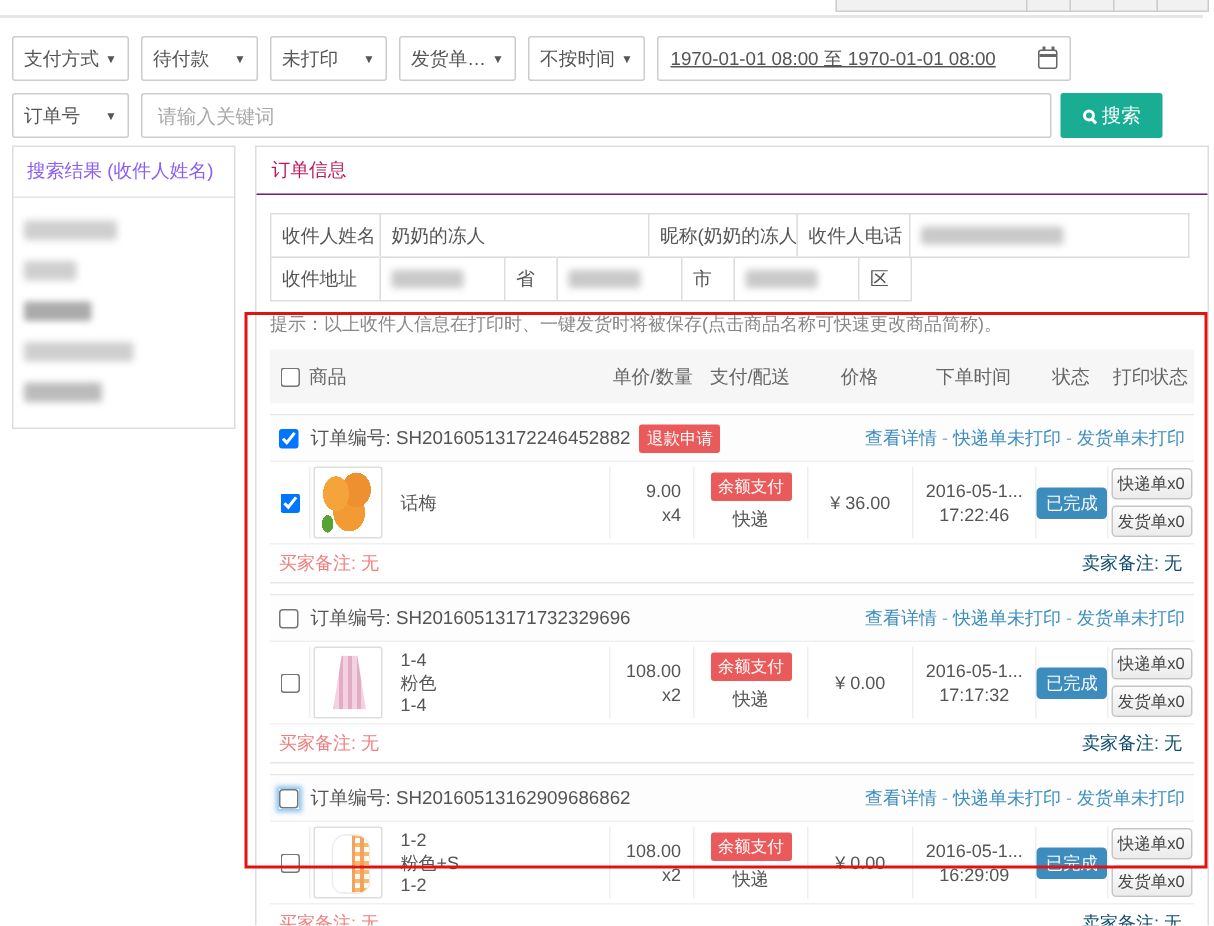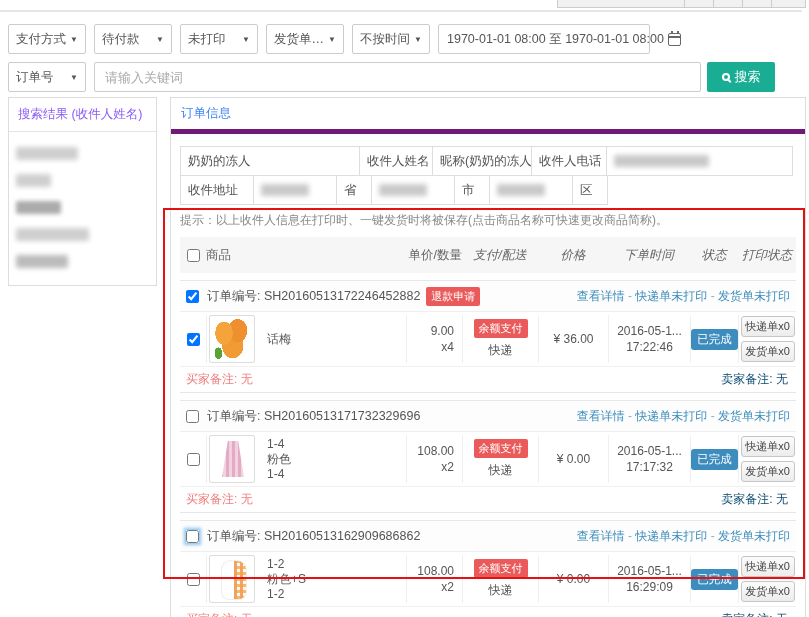--- a/index.html
+++ b/index.html
@@ -22,23 +22,23 @@
   
   .filter-row { position:absolute; top:24px; left:8px; display:flex; gap:8px; }
   .selectbox {
     width:78px; height:30px; border:1px solid #ccc; border-radius:2px; background:#fff;
     display:flex; align-items:center; justify-content:space-between; padding:0 7px;
     color:#555; cursor:pointer; white-space:nowrap; overflow:hidden;
   }
   .selectbox .lbl { overflow:hidden; text-overflow:ellipsis; font-size:12.5px; }
   .caret { font-size:8px; color:#555; flex:none; margin-left:3px; }
   .datebox {
-    width:212px; height:30px; border:1px solid #ccc; border-radius:2px; background:#fff;
+    width:276px; height:30px; border:1px solid #ccc; border-radius:2px; background:#fff;
     display:flex; align-items:center; justify-content:space-between; padding:0 8px;
-    font-size:12.5px; color:#555; white-space:nowrap; cursor:pointer;
+    font-size:12.5px; color:#555; white-space:nowrap; cursor:pointer;text-decoration:underline;
   }
   .cal { width:13px; height:13px; border:1px solid #666; border-radius:2px; position:relative; flex:none; margin-left:4px; }
   .cal::before { content:''; position:absolute; left:0; right:0; top:2.5px; height:2px; background:#666; }
   .cal::after { content:''; position:absolute; left:2px; top:-3px; width:2px; height:3px; background:#666; box-shadow:6px 0 0 #666; }
 
   
   .search-row { position:absolute; top:62px; left:8px; display:flex; width:767px; }
   .search-input {
     flex:1; height:30px; border:1px solid #ccc; border-radius:2px; padding:0 10px;
     font-family:inherit; font-size:13px; color:#555; margin-left:8px; outline:none;
@@ -59,21 +59,21 @@
   .sidebar-item { height:27px; padding:7px 0 0 7px; cursor:pointer; }
   .blur { display:block; height:13px; background:#cfcfcf; border-radius:2px; filter:blur(2.5px); }
   .sidebar-item:nth-child(1) .blur { width:62px; }
   .sidebar-item:nth-child(2) .blur { width:35px; }
   .sidebar-item:nth-child(3) .blur { width:45px; background:#ababab; filter:blur(2px); }
   .sidebar-item:nth-child(4) .blur { width:73px; }
   .sidebar-item:nth-child(5) .blur { width:52px; background:#bbb; }
 
   
   .main-panel { position:absolute; left:170px; top:97px; width:636px; height:520px; background:#fff; border:1px solid #ddd; border-bottom:none; }
-  .panel-header { padding:7px 10px; font-size:12.5px; color:#3b82f6; border-bottom:5px solid #701a75; }
+  .panel-header { padding:7px 10px; font-size:12.5px; color:#be185d; border-bottom:1px solid #701a75; }
   .panel-body { padding:6px 9px 0; }
 
   .form-row { display:flex; margin-top:6px; }
   .form-row.second { margin-top:-1px; }
   .fcell {
     border:1px solid #ddd; height:30px; display:flex; align-items:center;
     padding:0 7px; margin-left:-1px; font-size:12.5px; color:#555; background:#fff;
     white-space:nowrap; overflow:hidden;
   }
   .fcell:first-child { margin-left:0; }
@@ -83,21 +83,21 @@
   .tip { margin-top:7px; font-size:12px; color:#888; white-space:nowrap; }
 
   
   .orders-table { margin-top:8px; }
   .thead {
     display:grid; grid-template-columns:26px 200px 56px 76px 70px 82px 48px 58px;
     background:#f6f6f6; height:36px; align-items:center; color:#666; font-size:12.5px;
   }
   .thead .th { white-space:nowrap; overflow:visible; }
   .thead .th.r { text-align:right; }
-  .thead .th.c { text-align:center;font-style:italic; }
+  .thead .th.c { text-align:center; }
   .th-cb { display:flex; justify-content:center; }
 
   .order-group { margin-top:7px; border-top:1px solid #e7e7e7; border-bottom:1px solid #e7e7e7; }
   .order-head { display:flex; align-items:center; height:30px; padding:0 6px; background:#fdfdfd; }
   .order-head .ono { margin-left:8px; color:#555; font-size:12.5px; white-space:nowrap; }
   .badge-red { background:#ea5a5a; color:#fff; font-size:11px; padding:2px 5px; border-radius:2px; margin-left:6px; white-space:nowrap; }
   .order-links { margin-left:auto; font-size:12px; white-space:nowrap; }
   .olink { color:#3c8dbc; text-decoration:none; cursor:pointer; }
   .lsep { color:#8ab0cc; }
 
@@ -229,22 +229,22 @@
           <span class="blur"></span>
         </div>
     </div>
   </div>
 
   <div class="main-panel">
     <div class="panel-header">订单信息</div>
     <div class="panel-body">
 
       <div class="form-row">
+        <div class="fcell label" style="width:74px">收件人姓名</div>
         <div class="fcell" style="width:180px">奶奶的冻人</div>
-        <div class="fcell label" style="width:74px">收件人姓名</div>
         <div class="fcell label" style="width:100px">昵称(奶奶的冻人)</div>
         <div class="fcell label" style="width:76px">收件人电话</div>
         <div class="fcell" style="width:187px">
             <span class="fblur" style="width:95px"></span>
           </div>
       </div>
 
       <div class="form-row second">
         <div class="fcell label" style="width:74px">收件地址</div>
         <div class="fcell" style="width:84px">

